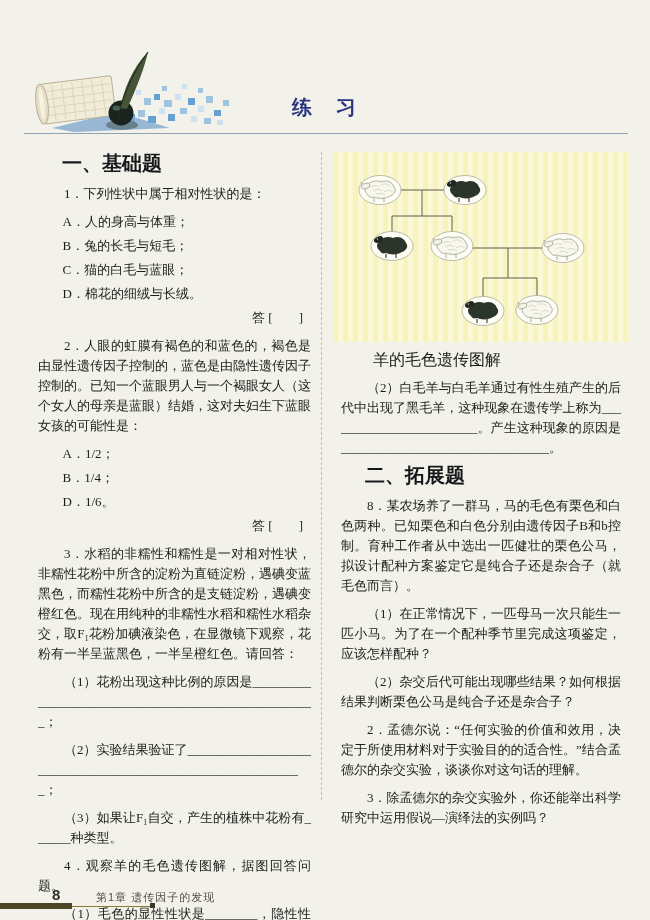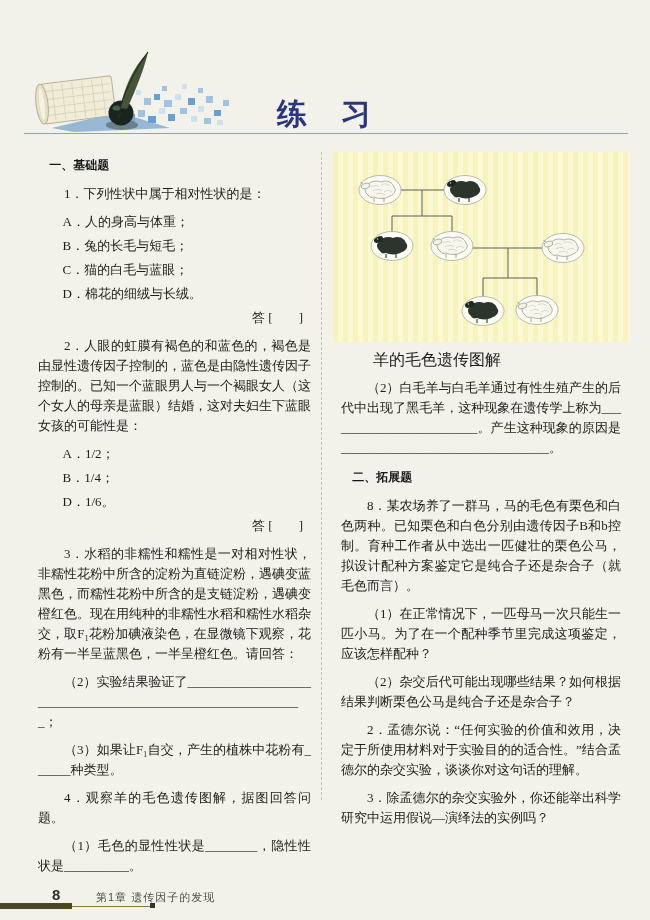--- a/index.html
+++ b/index.html
@@ -8,33 +8,33 @@
     background:#f2f1ea;
     font-family:"Liberation Serif","DejaVu Serif",serif;
     color:#1d1d1a;
   }
   .page{position:absolute;inset:0;}
 
   
   .header-illustration{position:absolute;left:18px;top:50px;width:220px;height:90px;}
   .page-title{
     position:absolute;left:0;top:94px;width:100%;text-align:center;
-    font-size:30px;font-weight:bold;color:#29367f;letter-spacing:2px;
+    font-size:20px;font-weight:bold;color:#29367f;letter-spacing:2px;
   }
   .header-rule{position:absolute;left:24px;top:133px;width:604px;border-top:1.5px solid #8fa3b6;}
 
   
   .col{position:absolute;top:152px;font-size:13px;line-height:20px;}
   .col-left{left:30px;width:289px;}
   .col-right{left:333px;width:296px;}
   .col-divider{position:absolute;left:321px;top:152px;height:648px;border-left:1px dashed #bdbdb0;}
 
   h3.section-heading{
-    margin:2px 0 4px 0;font-size:12px;line-height:22px;
-    font-family:Liberation Serif, serif;
+    margin:2px 0 4px 0;font-size:20px;line-height:22px;
+    font-family:Liberation Mono, monospace;
     font-weight:bold;color:#17171a;text-indent:1.6em;
   }
   p.para{margin:8px;text-align:justify;text-indent:2em;}
   p.blank-par{word-break:break-all;}
   p.option{margin:4px;text-indent:2.2em;}
   p.answer-line{margin:0;text-align:right;padding-right:16px;}
 
   
   .pedigree-box{
     width:296px;height:190px;
@@ -118,20 +118,21 @@
     <p class="option">D．棉花的细绒与长绒。</p>
     <p class="answer-line">答 [　　]</p>
 
     <p class="para">2．人眼的虹膜有褐色的和蓝色的，褐色是由显性遗传因子控制的，蓝色是由隐性遗传因子控制的。已知一个蓝眼男人与一个褐眼女人（这个女人的母亲是蓝眼）结婚，这对夫妇生下蓝眼女孩的可能性是：</p>
     <p class="option">A．1/2；</p>
     <p class="option">B．1/4；</p>
     <p class="option">D．1/6。</p>
     <p class="answer-line">答 [　　]</p>
 
     <p class="para">3．水稻的非糯性和糯性是一对相对性状，非糯性花粉中所含的淀粉为直链淀粉，遇碘变蓝黑色，而糯性花粉中所含的是支链淀粉，遇碘变橙红色。现在用纯种的非糯性水稻和糯性水稻杂交，取F₁花粉加碘液染色，在显微镜下观察，花粉有一半呈蓝黑色，一半呈橙红色。请回答：</p>
+    <p class="para blank-par">（1）花粉出现这种比例的原因是____________________________________________________；</p>
     <p class="para blank-par">（2）实验结果验证了____________________________________________________________；</p>
     <p class="para blank-par">（3）如果让F₁自交，产生的植株中花粉有______种类型。</p>
 
     <p class="para">4．观察羊的毛色遗传图解，据图回答问题。</p>
     <p class="para blank-par">（1）毛色的显性性状是________，隐性性状是__________。</p>
   </div>
 
   <div class="col col-right">
     <div class="pedigree-box">
       <svg id="pedigree-svg" width="296" height="190" viewBox="0 0 296 190">

